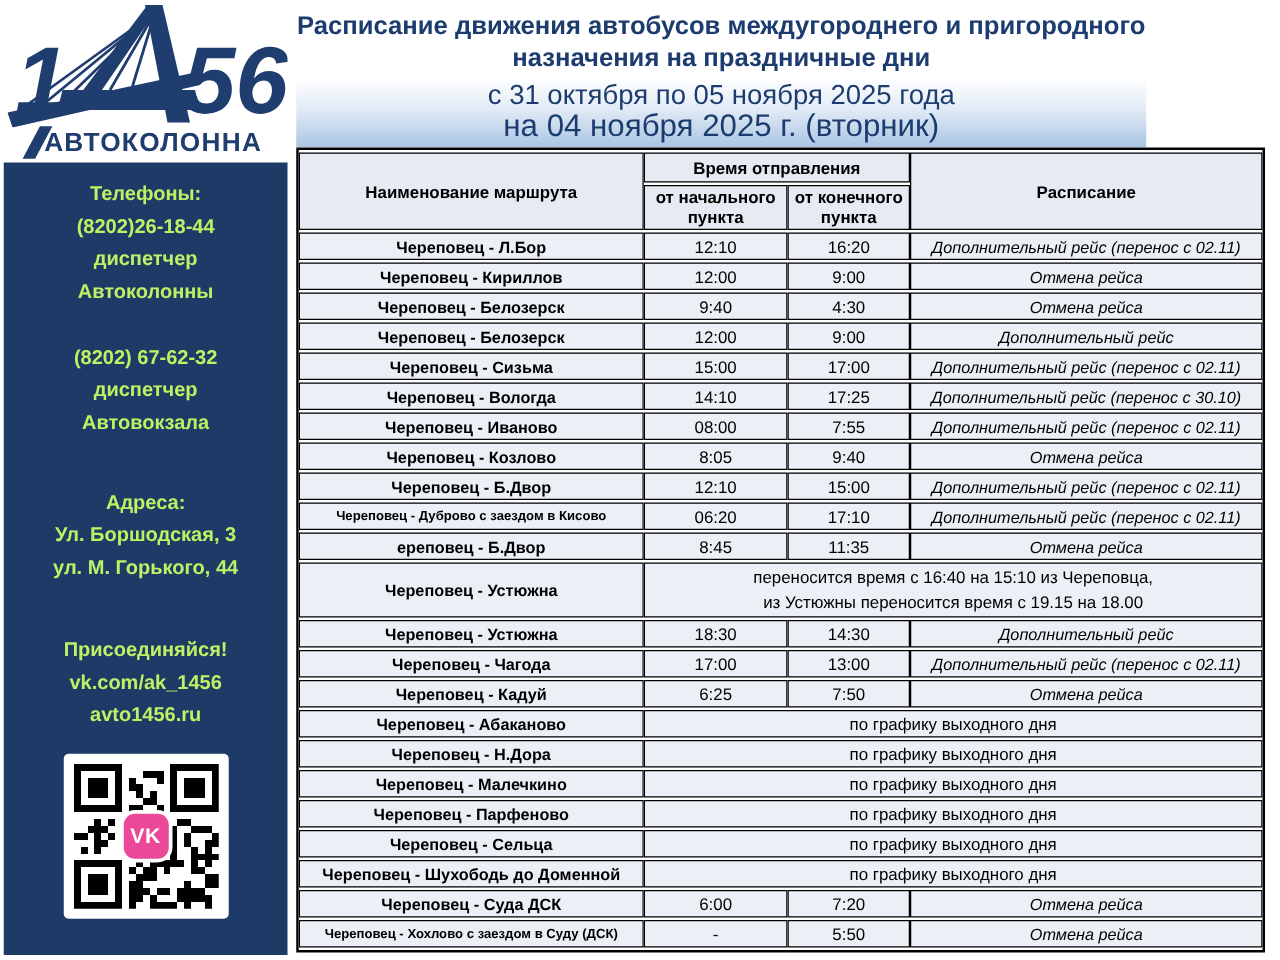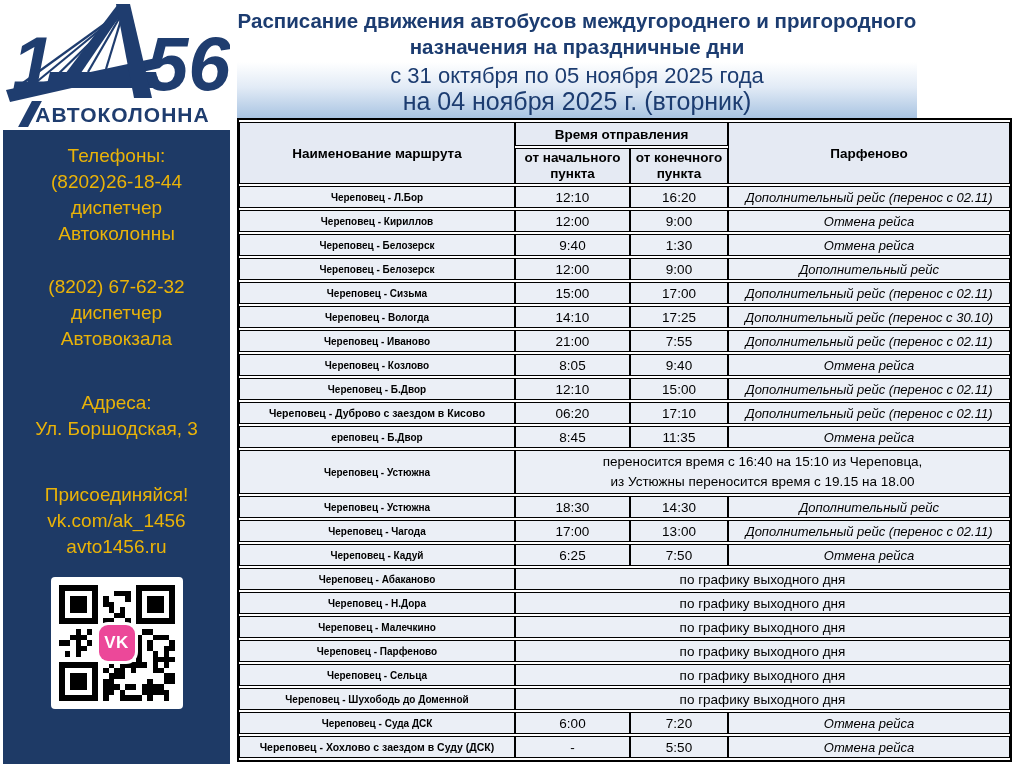--- a/index.html
+++ b/index.html
@@ -15,21 +15,21 @@
   .brand-row{
     position:absolute;left:0;top:101px;width:235px;
     display:flex;align-items:flex-end;justify-content:center;gap:0;
   }
   .brand-slash{width:10px;height:26px;background:#1f3d6f;transform:skewX(-28deg);}
   .brand-text{color:#1f3d6f;font-weight:bold;font-size:21px;letter-spacing:1px;}
   .navy-panel{
     position:absolute;left:3px;top:130px;width:227px;height:634px;
     background:#1e3a66;text-align:center;color:#fff;
   }
-  .contact-block{font-weight:normal;font-size:19px;line-height:26px;color:#eab308;}
+  .contact-block{font-weight:bold;font-size:16px;line-height:26px;color:#bef264;}
   .cb1{padding-top:13px;}
   .cb2{padding-top:27px;}
   .cb3{padding-top:38px;}
   .cb4{padding-top:40px;}
   .qr-box{
     position:relative;width:132px;height:132px;background:#fff;border-radius:4px;
     margin:17px auto 0 auto;display:flex;align-items:center;justify-content:center;
   }
   .vk-badge{
     position:absolute;left:48px;top:48px;width:36px;height:36px;border-radius:9px;
@@ -55,21 +55,21 @@
     width:771px;table-layout:fixed;
   }
   table.sched th,table.sched td{
     border:1px solid #000;background:#ebeff6;
     text-align:center;vertical-align:middle;
     padding:0 3px;overflow:hidden;
   }
   table.sched th{font-weight:bold;font-size:13.5px;background:#e5eaf3;}
   tr.hdr1 th{height:22px;}
   tr.hdr2 th{height:34px;line-height:16px;}
-  td.route{font-weight:bold;font-size:10px;height:20px;}
+  td.route{font-weight:bold;font-size:13px;height:20px;}
   td.route.small{font-size:10.5px;}
   td.time{font-size:13.5px;height:20px;}
   td.note{font-size:13px;height:20px;font-style:italic;}
   td.span-note{font-size:13.5px;height:20px;}
   td.span-note.tall{height:42px;white-space:pre-line;line-height:20px;}
   tr.tall-row td.route{height:42px;}
 </style>
 </head>
 <body>
 
@@ -112,20 +112,21 @@
       <div>Автоколонны</div>
     </div>
     <div class="contact-block cb2">
       <div>(8202) 67-62-32</div>
       <div>диспетчер</div>
       <div>Автовокзала</div>
     </div>
     <div class="contact-block cb3">
       <div>Адреса:</div>
       <div>Ул. Боршодская, 3</div>
+      <div>ул. М. Горького, 44</div>
     </div>
     <div class="contact-block cb4">
       <div>Присоединяйся!</div>
       <div>vk.com/ak_1456</div>
       <div>avto1456.ru</div>
     </div>
     <div class="qr-box">
       <svg id="qr-svg" width="116" height="116" viewBox="0 0 21 21" shape-rendering="crispEdges">
           <rect x="10" y="1" width="1" height="1" fill="#000"></rect>
           <rect x="11" y="1" width="1" height="1" fill="#000"></rect>
@@ -274,21 +275,21 @@
     <colgroup>
       <col style="width:276px">
         <col style="width:115px">
         <col style="width:98px">
         <col style="width:282px">
     </colgroup>
     <thead>
       <tr class="hdr1">
         <th rowspan="2">Наименование маршрута</th>
         <th colspan="2">Время отправления</th>
-        <th rowspan="2">Парфеново</th>
+        <th rowspan="2">Расписание</th>
       </tr>
       <tr class="hdr2">
         <th>от начального пункта</th>
         <th>от конечного пункта</th>
       </tr>
     </thead>
     <tbody>
         <tr>
           <td class="route">Череповец - Л.Бор</td>
           <td class="time">12:10</td>
@@ -297,21 +298,21 @@
         </tr>
         <tr>
           <td class="route">Череповец - Кириллов</td>
           <td class="time">12:00</td>
           <td class="time">9:00</td>
           <td class="note">Отмена рейса</td>
         </tr>
         <tr>
           <td class="route">Череповец - Белозерск</td>
           <td class="time">9:40</td>
-          <td class="time">1:30</td>
+          <td class="time">4:30</td>
           <td class="note">Отмена рейса</td>
         </tr>
         <tr>
           <td class="route">Череповец - Белозерск</td>
           <td class="time">12:00</td>
           <td class="time">9:00</td>
           <td class="note">Дополнительный рейс</td>
         </tr>
         <tr>
           <td class="route">Череповец - Сизьма</td>
@@ -320,21 +321,21 @@
           <td class="note">Дополнительный рейс (перенос с 02.11)</td>
         </tr>
         <tr>
           <td class="route">Череповец - Вологда</td>
           <td class="time">14:10</td>
           <td class="time">17:25</td>
           <td class="note">Дополнительный рейс (перенос с 30.10)</td>
         </tr>
         <tr>
           <td class="route">Череповец - Иваново</td>
-          <td class="time">21:00</td>
+          <td class="time">08:00</td>
           <td class="time">7:55</td>
           <td class="note">Дополнительный рейс (перенос с 02.11)</td>
         </tr>
         <tr>
           <td class="route">Череповец - Козлово</td>
           <td class="time">8:05</td>
           <td class="time">9:40</td>
           <td class="note">Отмена рейса</td>
         </tr>
         <tr>

